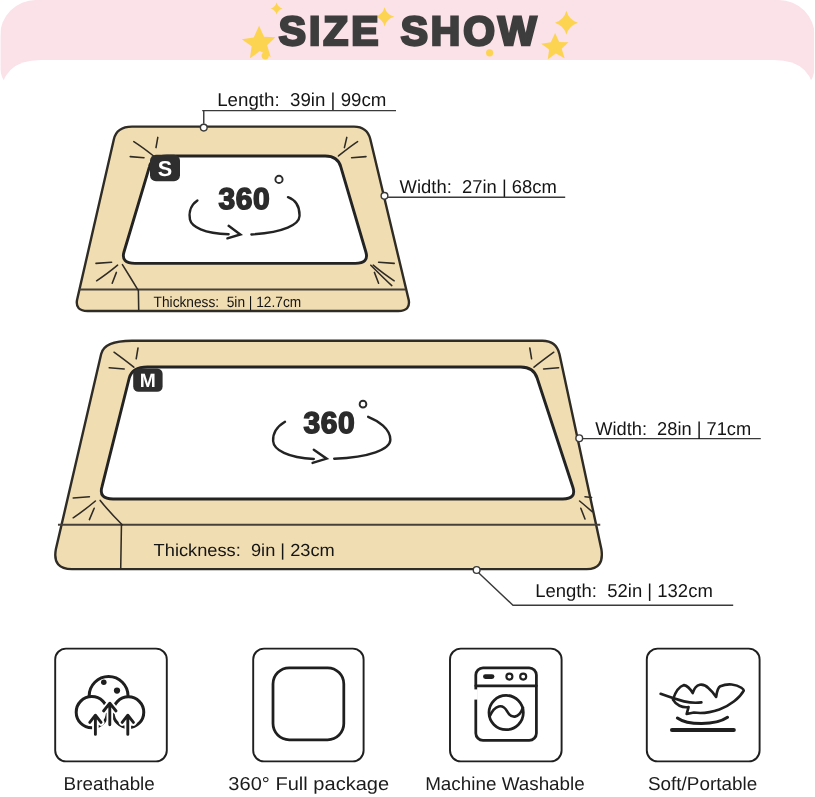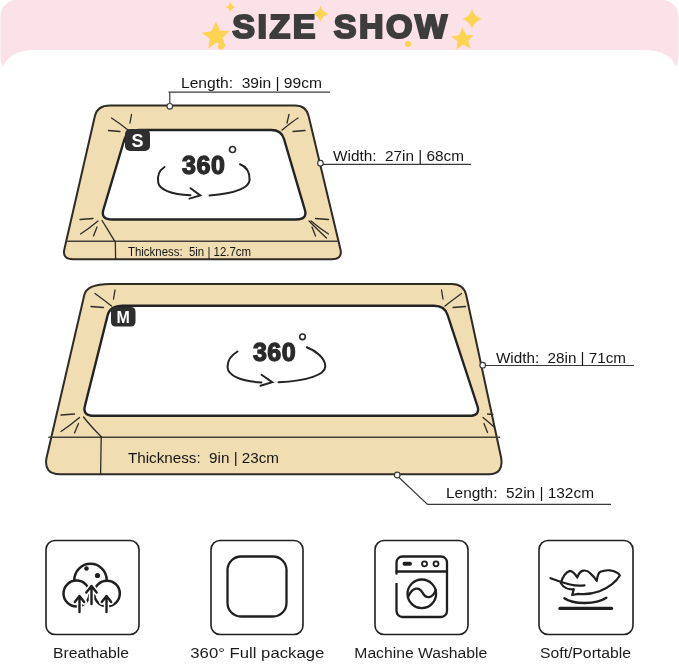--- a/index.html
+++ b/index.html
@@ -1,17 +1,17 @@
 <!DOCTYPE html>
 <html><head>
 <meta charset="utf-8">
 <style>
   html,body{margin:0;padding:0;background:#fff;}
   #page{position:relative;width:679px;height:664px;background:#fff;overflow:hidden;
-        font-family:"Liberation Sans", sans-serif;}
+        font-family:"Liberation Sans", sans-serif;border-radius:30px;}
   svg{display:block}
 </style>
 </head>
 <body>
 <div id="page">
 <svg width="679" height="664" viewBox="0 0 679 664">
 
   <rect x="0.5" y="0" width="678" height="74" rx="16" fill="#fbe1e8"></rect>
 
   <path d="M0,664 L0,84 Q0,50 34,50 L645,50 Q679,50 679,84 L679,664 Z" fill="#ffffff"></path>

